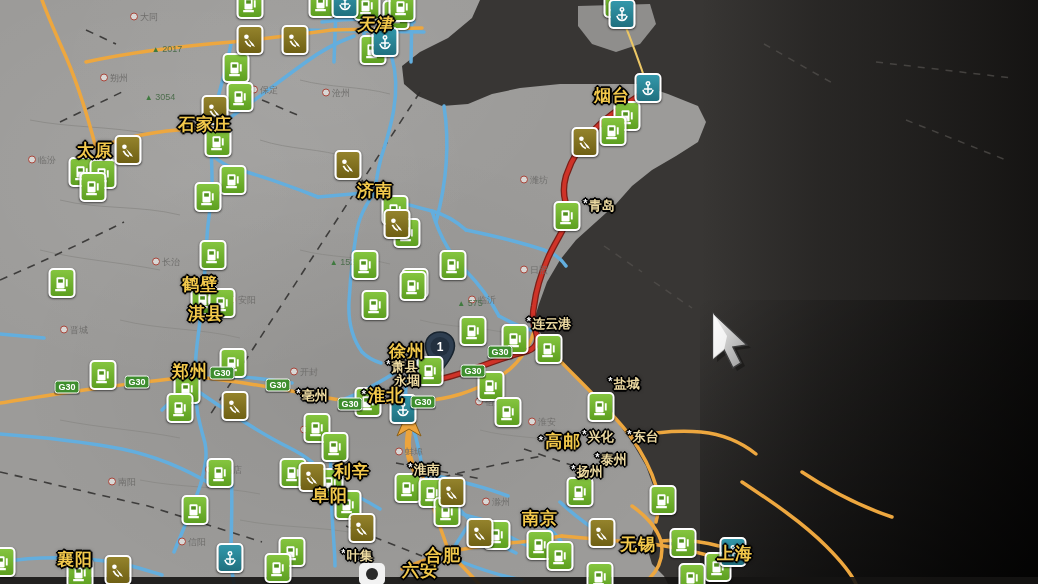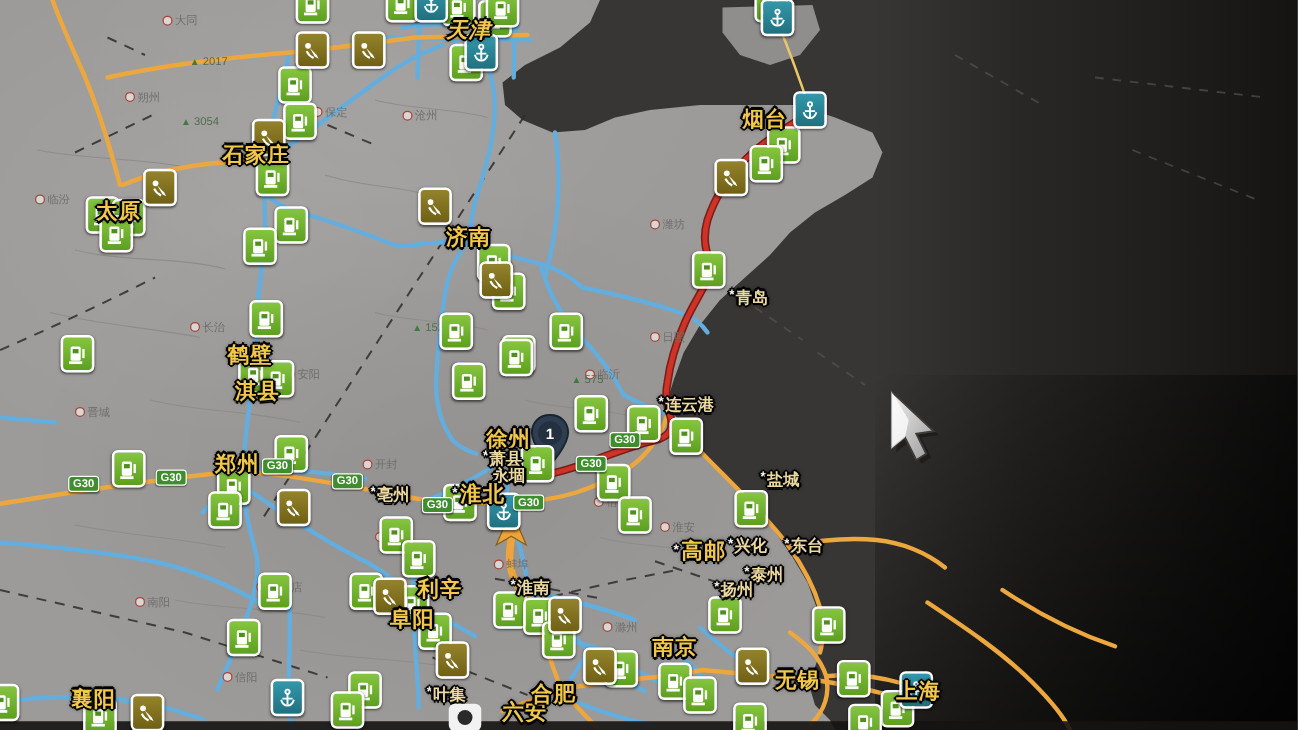--- a/index.html
+++ b/index.html
@@ -891,24 +891,24 @@
       <div class="shield" style="left: 278px; top: 385px; position: absolute;">G30</div>
       <div class="shield" style="left: 350px; top: 404px; position: absolute;">G30</div>
       <div class="shield" style="left: 423px; top: 402px; position: absolute;">G30</div>
       <div class="shield" style="left: 473px; top: 371px; position: absolute;">G30</div>
       <div class="shield" style="left: 500px; top: 352px; position: absolute;">G30</div>
     </div>
 
   <div id="label-layer">
       <div class="city t1" style="left: 375px; top: 24px; position: absolute; font-style: italic;"><span>天津</span></div>
       <div class="city t1" style="left: 205px; top: 124px; position: absolute;"><span>石家庄</span></div>
-      <div class="city t1" style="left: 95px; top: 150px; position: absolute; margin-top: 19px;"><span>太原</span></div>
+      <div class="city t1" style="left: 95px; top: 150px; position: absolute;"><span>太原</span></div>
       <div class="city t1" style="left: 375px; top: 190px; position: absolute;"><span>济南</span></div>
       <div class="city t1" style="left: 612px; top: 95px; position: absolute;"><span>烟台</span></div>
-      <div class="city t2" style="left: 599px; top: 206px; position: absolute; margin-top: 32px;"><span class="dot">*</span><span>青岛</span></div>
+      <div class="city t2" style="left: 599px; top: 206px; position: absolute;"><span class="dot">*</span><span>青岛</span></div>
       <div class="city t1" style="left: 200px; top: 284px; position: absolute;"><span>鹤壁</span></div>
       <div class="city t1" style="left: 206px; top: 313px; position: absolute;"><span>淇县</span></div>
       <div class="city t1" style="left: 190px; top: 371px; position: absolute;"><span>郑州</span></div>
       <div class="city t1" style="left: 407px; top: 351px; position: absolute;"><span>徐州</span></div>
       <div class="city t2" style="left: 402px; top: 367px; position: absolute;"><span class="dot">*</span><span>萧县</span></div>
       <div class="city t2" style="left: 407px; top: 381px; position: absolute;"><span>永堌</span></div>
       <div class="city t2" style="left: 312px; top: 396px; position: absolute;"><span class="dot">*</span><span>亳州</span></div>
       <div class="city t1" style="left: 383px; top: 395px; position: absolute;"><span class="dot">*</span><span>淮北</span></div>
       <div class="city t2" style="left: 549px; top: 324px; position: absolute;"><span class="dot">*</span><span>连云港</span></div>
       <div class="city t2" style="left: 624px; top: 384px; position: absolute;"><span class="dot">*</span><span>盐城</span></div>

